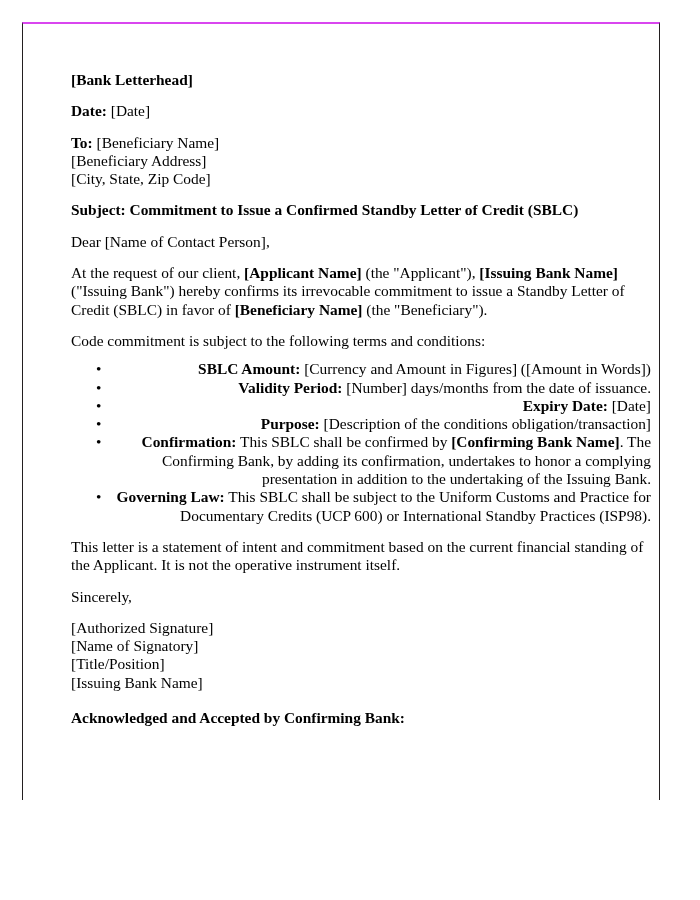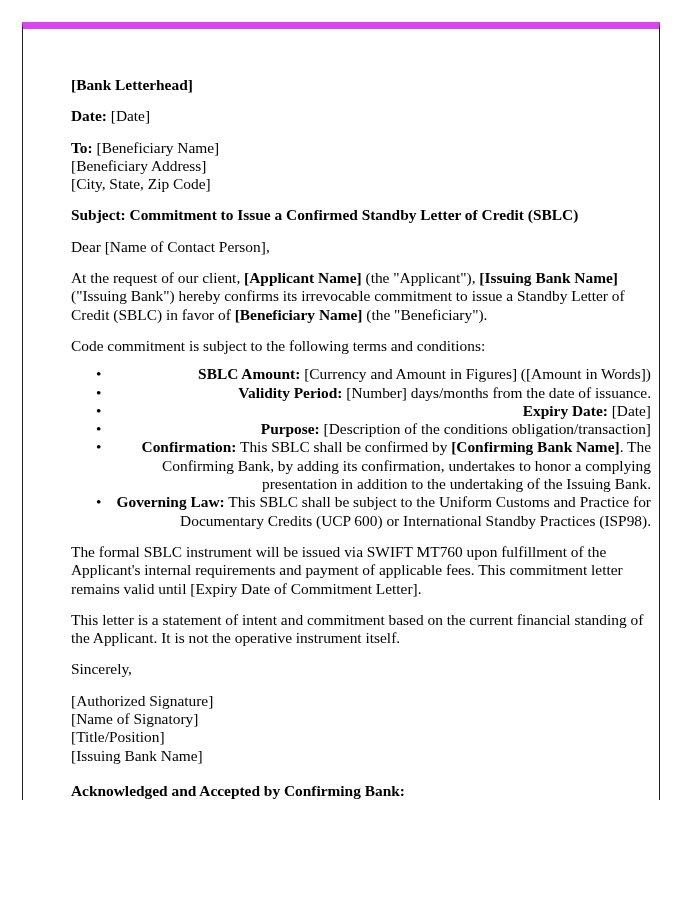--- a/index.html
+++ b/index.html
@@ -18,21 +18,21 @@
 
   
   #page-frame {
     position: absolute;
     left: 22px;
     top: 22px;
     width: 638px;
     height: 778px;
     border-left: 1px solid #231f20;
     border-right: 1px solid #231f20;
-    border-top: 7px solid #d946ef;
+    border-top: 2px solid #d946ef;
     border-bottom: none;
     box-sizing: border-box;
     background: #ffffff;
   }
 
   #doc-body {
     position: absolute;
     left: 48px;
     top: 47px;
     width: 580px;
@@ -107,21 +107,20 @@
 
     <ul class="terms">
       <li><b>SBLC Amount:</b><span> [Currency and Amount in Figures] ([Amount in Words])</span></li>
       <li><b>Validity Period:</b><span> [Number] days/months from the date of issuance.</span></li>
       <li><b>Expiry Date:</b><span> [Date]</span></li>
       <li><b>Purpose:</b><span> [Description of the conditions obligation/transaction]</span></li>
       <li><b>Confirmation:</b><span> This SBLC shall be confirmed by </span><b>[Confirming Bank Name]</b><span>. The Confirming Bank, by adding its confirmation, undertakes to honor a complying presentation in addition to the undertaking of the Issuing Bank.</span></li>
       <li><b>Governing Law:</b><span> This SBLC shall be subject to the Uniform Customs and Practice for Documentary Credits (UCP 600) or International Standby Practices (ISP98).</span></li>
     </ul>
 
-    <p class="blk gap-lg">The formal SBLC instrument will be issued via SWIFT MT760 upon fulfillment of the Applicant's internal requirements and payment of applicable fees. This commitment letter remains valid until [Expiry Date of Commitment Letter].</p>
 
     <p class="blk gap-lg">This letter is a statement of intent and commitment based on the current financial standing of the Applicant. It is not the operative instrument itself.</p>
 
     <p class="blk gap-lg">Sincerely,</p>
 
     <div class="blk gap-lg">
       <span class="sig-line">[Authorized Signature]</span>
       <span class="sig-line">[Name of Signatory]</span>
       <span class="sig-line">[Title/Position]</span>
       <span class="sig-line">[Issuing Bank Name]</span>

